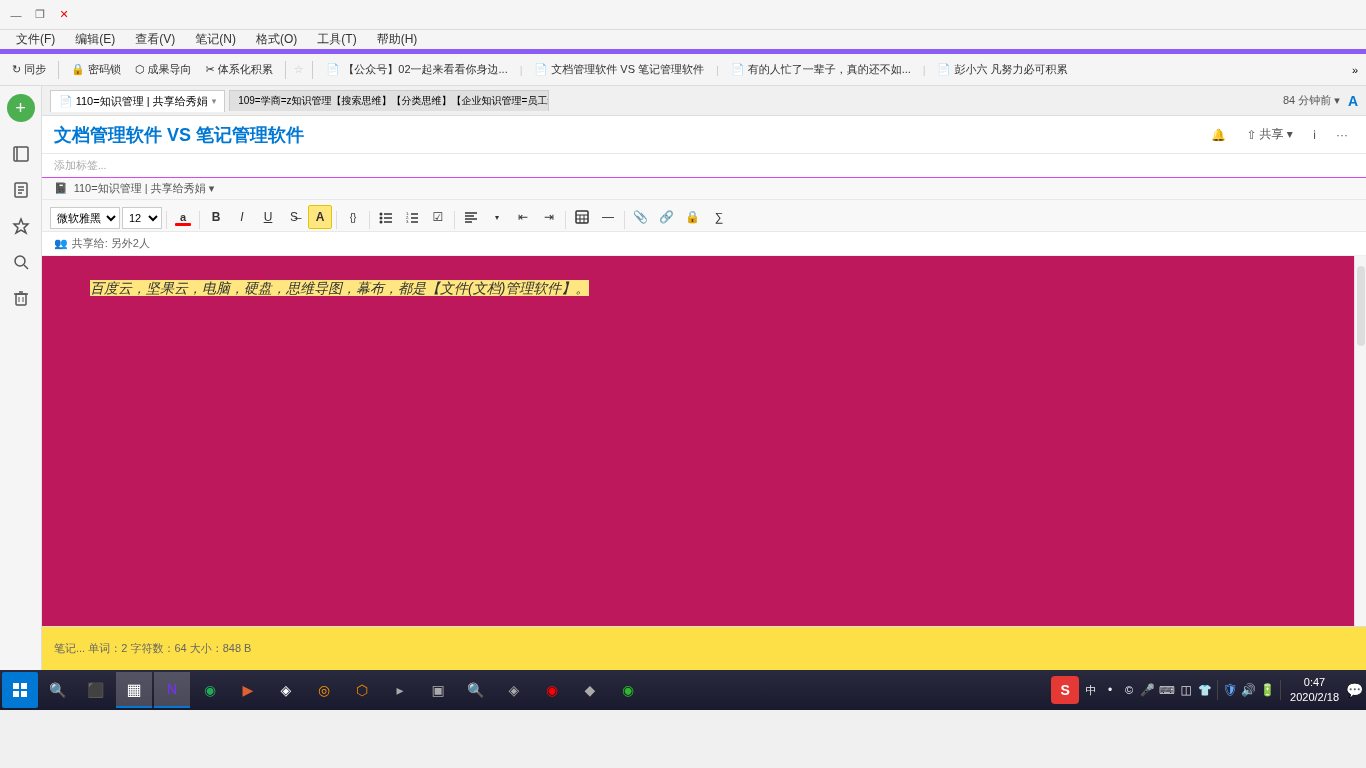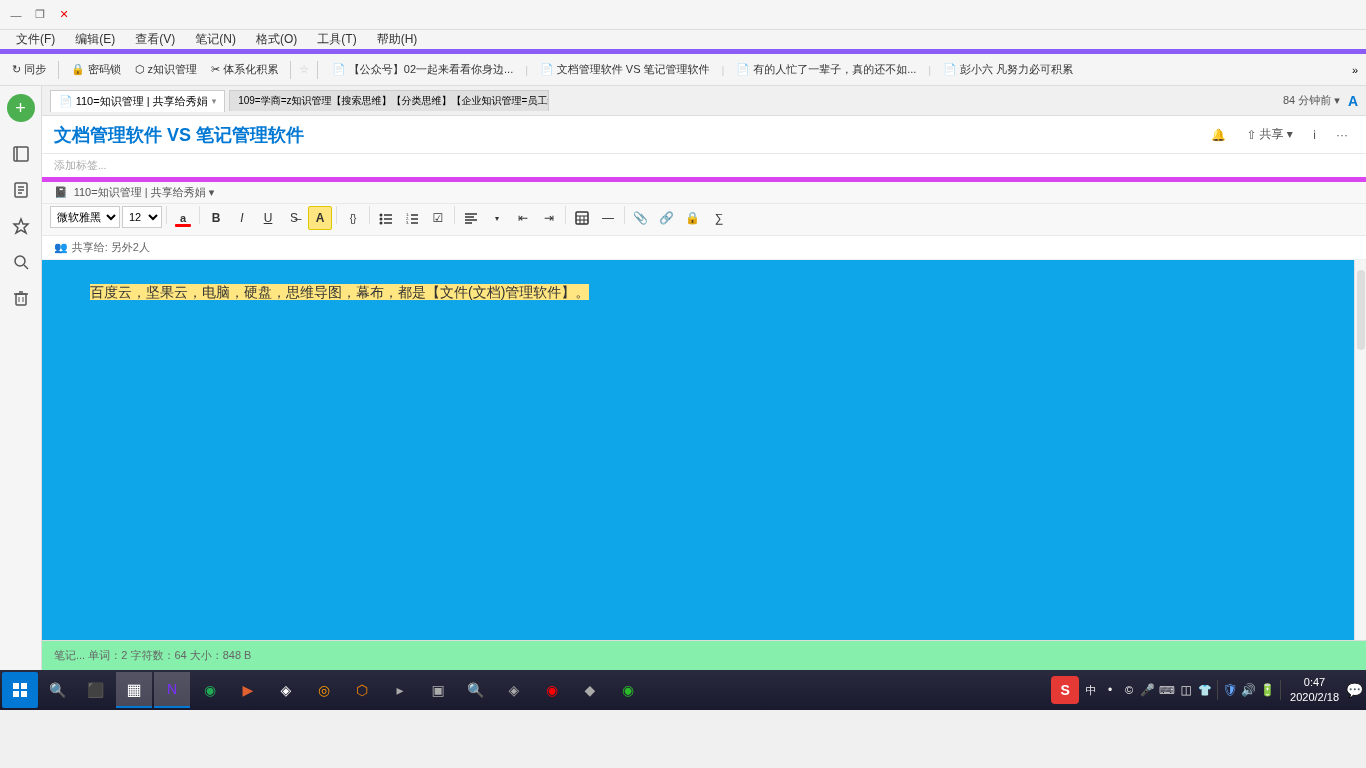--- a/index.html
+++ b/index.html
@@ -110,21 +110,21 @@
       flex: 1;
       padding: 4px 0;
     }
     .note-header-btn { display: flex; align-items: center; gap: 3px; padding: 3px 6px; cursor: pointer; color: #555; font-size: 12px; }
 
     
     #tags-bar {
       display: flex;
       align-items: flex-start;
       padding: 4px 12px;
-      border-bottom: 5px solid #d946ef;
+      border-bottom: 1px solid #d946ef;
       gap: 6px;
       font-size: 11px;
       background: #fff;
       font-family: Liberation Serif, serif;
     }
 
     
     #notebook-bar {
       display: flex;
       align-items: center;
@@ -132,21 +132,21 @@
       border-bottom: 1px solid #e8e8e8;
       background: #f8f8f8;
       font-size: 11px;
       color: #555;
       gap: 6px;
     }
 
     
     #format-toolbar {
       display: flex;
-      align-items: flex-start;
+      align-items: flex-end;
       padding: 2px 8px;
       border-bottom: 1px solid #e8e8e8;
       gap: 2px;
       background: #f8f8f8;
       flex-wrap: wrap;
       min-height: 32px;
     }
     .fmt-btn { width: 24px; height: 24px; display: flex; align-items: center; justify-content: center; cursor: pointer; border-radius: 2px; font-size: 12px; color: #333; border: 1px solid transparent; }
     .fmt-btn.active { background: #ffe680; border-color: #e0c800; }
     .fmt-sep { width: 1px; height: 18px; background: #ddd; margin: 0 2px; }
@@ -187,22 +187,22 @@
       height: 60px;
       background: #ccc;
       border-radius: 3px;
       position: absolute;
       top: 20px;
       left: 1px;
     }
 
     
     #status-bar {
-      height: 30px;
-      background: #86efac;
+      height: 44px;
+      background: #fde047;
       border-top: 1px solid #ddd;
       display: flex;
       align-items: center;
       padding: 0 12px;
       font-size: 11px;
       color: #666;
       gap: 16px;
     }
 
     
@@ -251,21 +251,21 @@
     <span>↻</span>
     <span>同步</span>
   </div>
   <div class="toolbar-sep"></div>
   <div class="toolbar-btn">
     <span>🔒</span>
     <span>密码锁</span>
   </div>
   <div class="toolbar-btn">
     <span>⬡</span>
-    <span>z知识管理</span>
+    <span>成果导向</span>
   </div>
   <div class="toolbar-btn">
     <span>✂</span>
     <span>体系化积累</span>
   </div>
   <div class="toolbar-sep"></div>
   <span style="color:#ccc">☆</span>
   <div class="toolbar-sep"></div>
   <div class="bookmark-item">
     <span style="color:#555">📄</span>
@@ -444,21 +444,21 @@
       <div class="fmt-btn">🔒</div>
       <div class="fmt-btn">∑</div>
     </div>
 
     <div id="shared-bar">
       <span>👥</span>
       <span>共享给: 另外2人</span>
     </div>
 
     <div style="flex:1; display:flex; overflow:hidden;">
-      <div id="editor-area" style="flex:1; padding:20px 48px; overflow-y:auto; background:#0ea5e9; position:relative;">
+      <div id="editor-area" style="flex:1; padding:20px 48px; overflow-y:auto; background:#be185d; position:relative;font-style:italic;">
         <div class="editor-line">
           <span class="highlight-yellow">百度云，坚果云，电脑，硬盘，思维导图，幕布，都是【文件(文档)管理软件】。</span>
         </div>
       </div>
 
       <div id="right-scrollbar" style="width:12px; background:#f5f5f5; border-left:1px solid #e0e0e0; position:relative;">
         <div class="scrollbar-thumb" style="width:8px; height:80px; background:#ddd; border-radius:4px; position:absolute; top:10px; left:2px;"></div>
       </div>
     </div>
 

